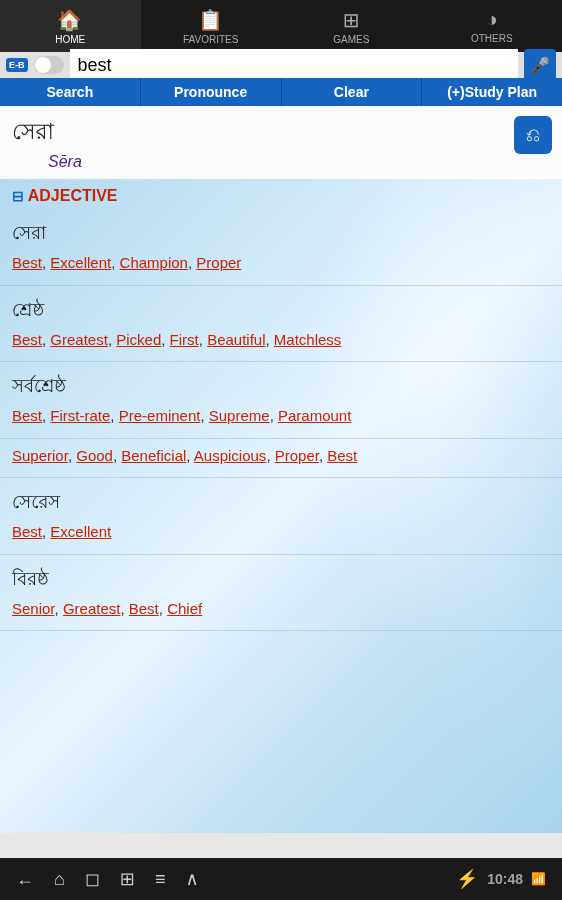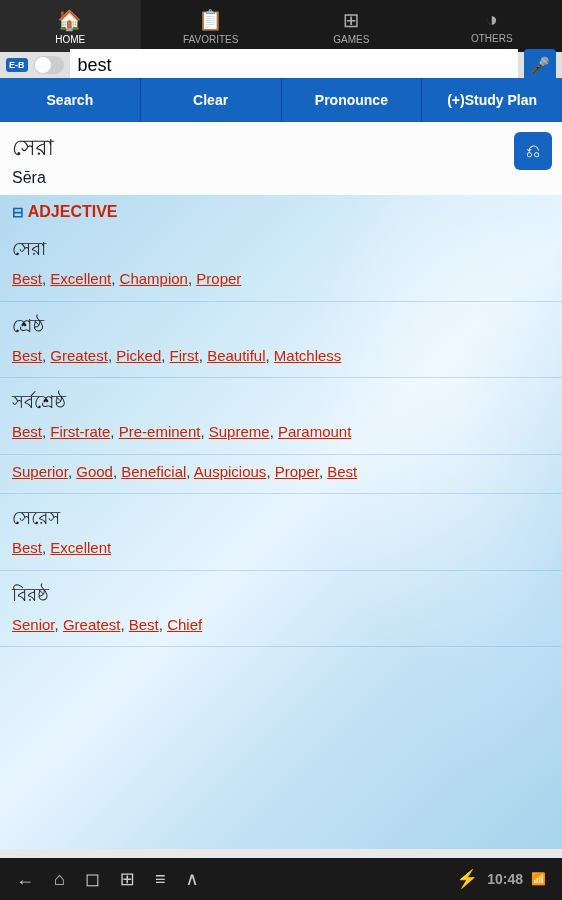--- a/index.html
+++ b/index.html
@@ -92,21 +92,21 @@
       align-items: center;
       justify-content: center;
       cursor: pointer;
       color: white;
       font-size: 16px;
     }
 
     
     .action-buttons {
       display: flex;
-      height: 44px;
+      height: 28px;
     }
     .action-btn {
       flex: 1;
       background: #1565c0;
       color: white;
       border: none;
       font-size: 14px;
       font-weight: bold;
       cursor: pointer;
       border-right: 1px solid #0d47a1;
@@ -120,22 +120,24 @@
       position: relative;
       min-height: 70px;
     }
     .bengali-text {
       font-size: 22px;
       color: #222;
       font-family: Arial, sans-serif;
     }
     .transliteration {
       font-size: 16px;
-      color: #0f172a;
+      color: #4c1d95;
+      font-style: italic;
       margin-top: 2px;
+      margin-left: 36px;
     }
     .share-btn {
       position: absolute;
       right: 10px;
       top: 10px;
       width: 38px;
       height: 38px;
       background: #1565c0;
       border-radius: 6px;
       display: flex;
@@ -276,22 +278,22 @@
   <span class="eb-badge">E-B</span>
   <div class="toggle-switch"></div>
   <input class="search-input" type="text" value="best" style="">
   <button class="mic-btn">
     <span>🎤</span>
   </button>
 </div>
 
 <div class="action-buttons">
   <button class="action-btn">Search</button>
+  <button class="action-btn">Pronounce</button>
   <button class="action-btn">Clear</button>
-  <button class="action-btn">Pronounce</button>
   <button class="action-btn">(+)Study Plan</button>
 </div>
 
 <div class="translation-area">
   <div class="bengali-text">সেরা</div>
   <div class="transliteration">Sēra</div>
   <div class="share-btn">
     <span>⎌</span>
   </div>
 </div>

